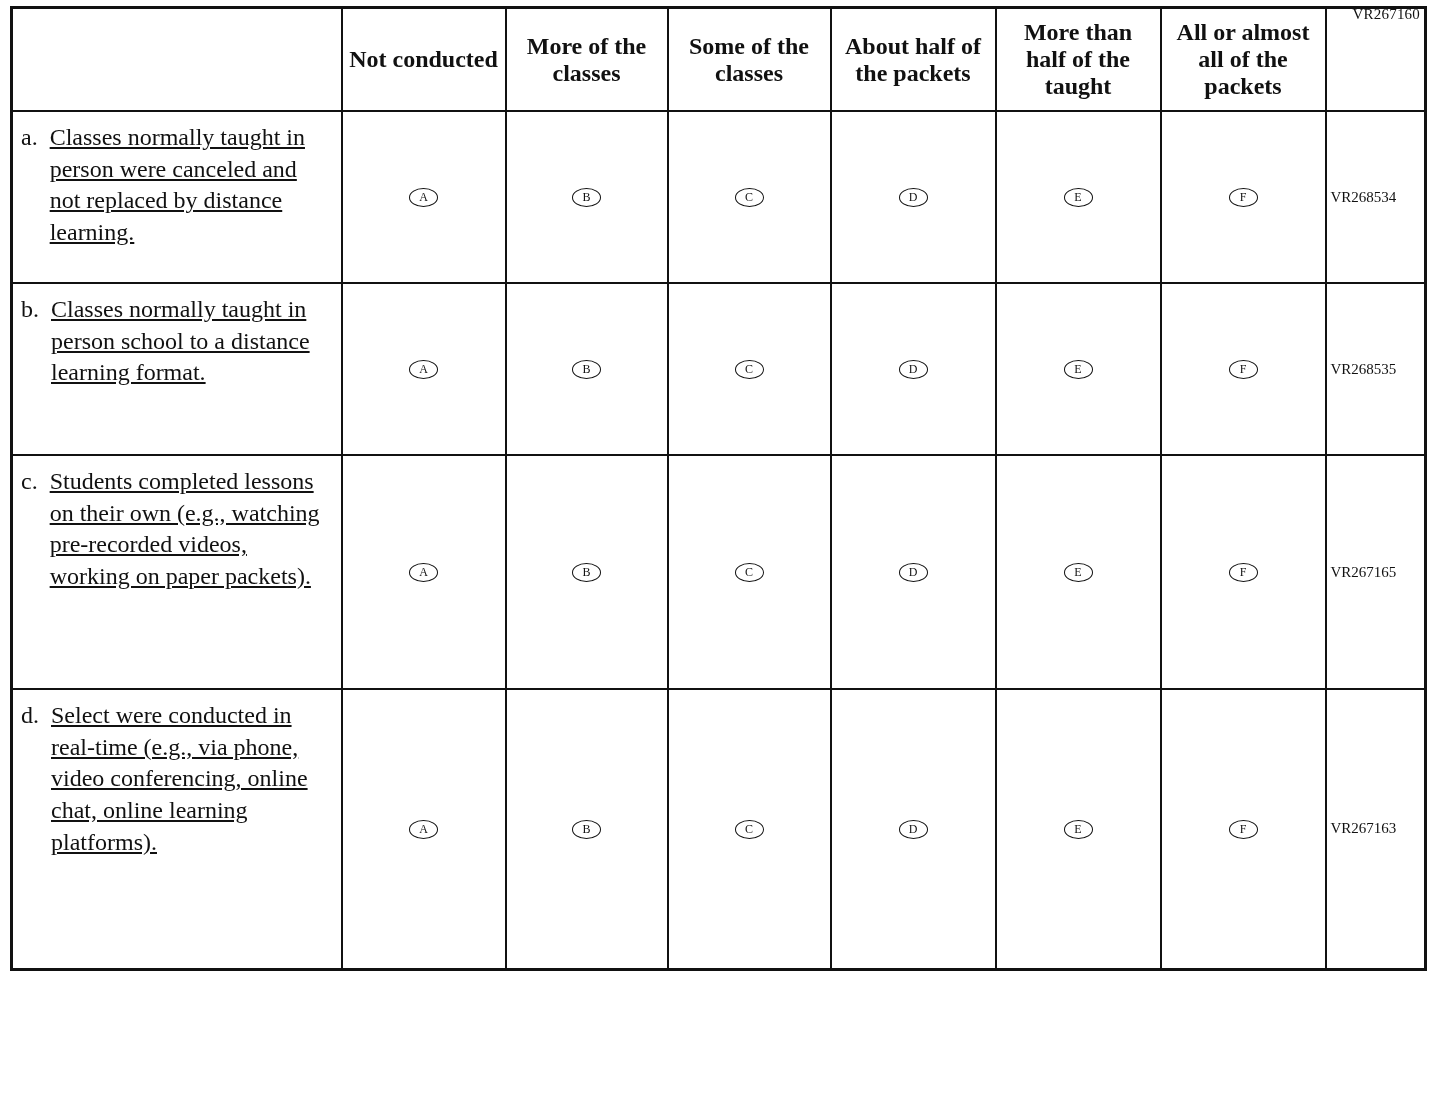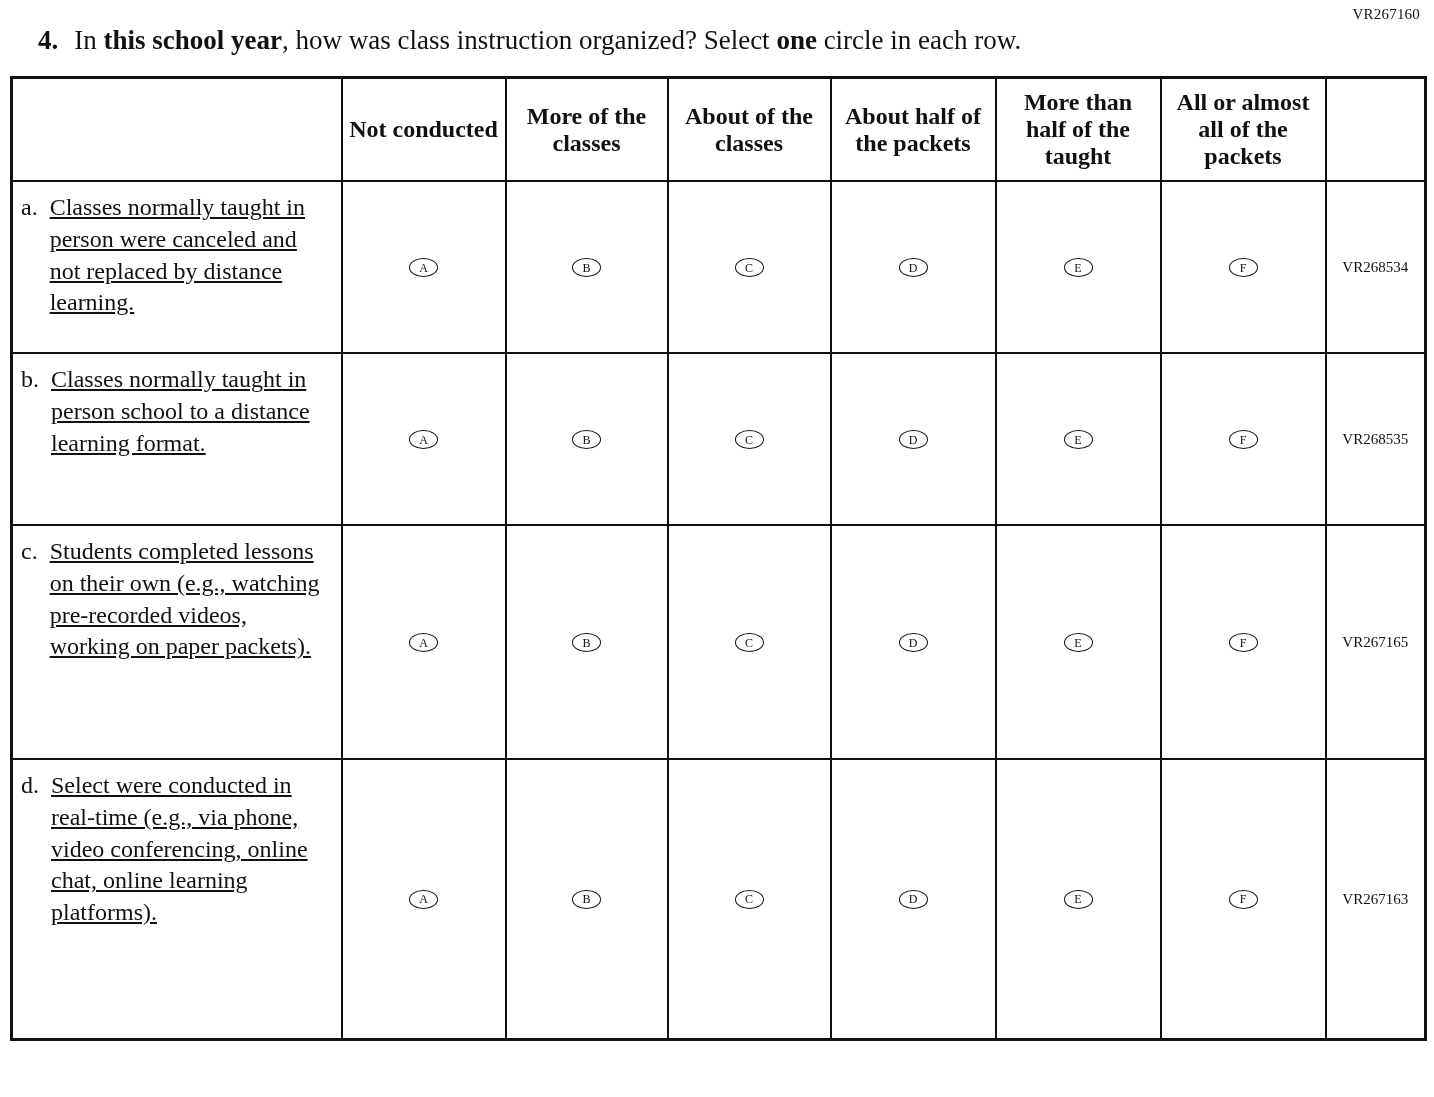--- a/index.html
+++ b/index.html
@@ -69,21 +69,20 @@
   }
   .row-text {
     flex: 1 1 auto;
     text-decoration: underline;
   }
   td.bubble-cell {
     text-align: center;
     vertical-align: middle;
   }
   td.code-cell {
-    text-align: center;
     vertical-align: middle;
     font-size: 15px;
     padding: 0 4px;
   }
   .bubble {
     display: inline-flex;
     align-items: center;
     justify-content: center;
     width: 29px;
     height: 19px;
@@ -99,41 +98,38 @@
   tr.row-c td { height: 234px; }
   tr.row-d td { height: 280px; }
 </style>
 </head>
 <body>
 
 <div class="page">
 
   <div class="top-code">VR267160</div>
 
-  <div class="question-line">
-    <span class="q-number">4.</span><span>In </span><span class="q-bold">this school year</span><span>, how was class instruction organized? Select </span><span class="q-bold">one</span><span> circle in each row.</span>
-  </div>
 
   <table class="survey">
     <colgroup>
       <col style="width:330px">
       <col style="width:164px">
       <col style="width:162px">
       <col style="width:163px">
       <col style="width:165px">
       <col style="width:165px">
       <col style="width:165px">
       <col style="width:100px">
     </colgroup>
     <thead>
       <tr>
         <th class="hdr"></th>
         <th class="hdr">Not conducted</th>
         <th class="hdr">More of the classes</th>
-        <th class="hdr">About of the classes</th>
+        <th class="hdr">Some of the classes</th>
         <th class="hdr">About half of the packets</th>
         <th class="hdr">More than half of the taught</th>
         <th class="hdr">All or almost all of the packets</th>
         <th class="hdr"></th>
       </tr>
     </thead>
     <tbody>
 
       <tr class="row-a">
         <td class="label-cell">

